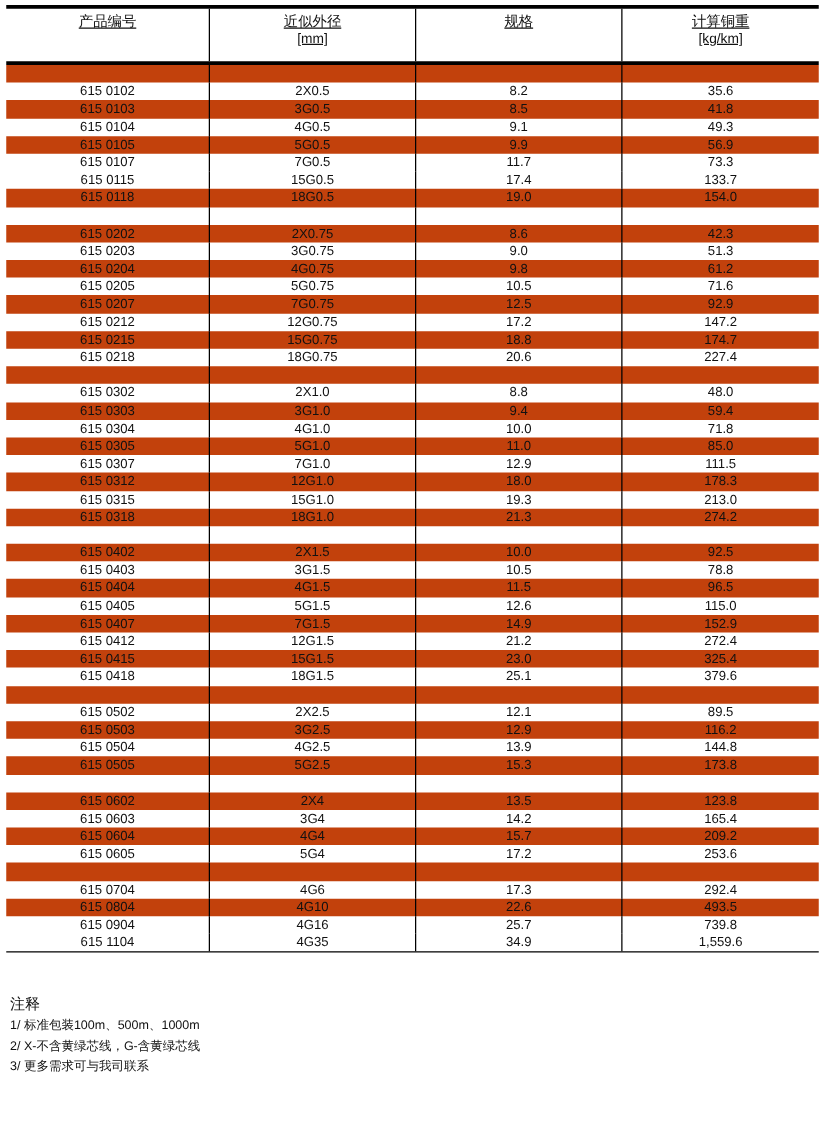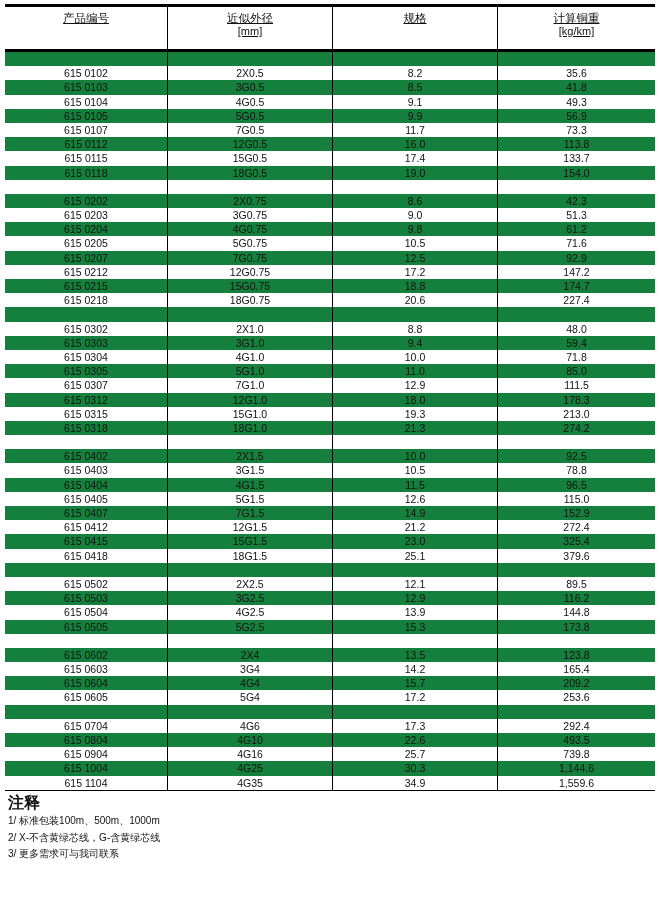--- a/index.html
+++ b/index.html
@@ -39,39 +39,39 @@
   .th-label { line-height: 13px; }
   .th-unit  { line-height: 13px; font-size: 11px; }
 
   
   .tbody { border-bottom: 1px solid #000000; }
   .tr {
     display: grid;
     grid-template-columns: 162px 165px 165px 158px;
     height: 14.2px;
   }
-  .tr.shaded { background: #15803d; }
+  .tr.shaded { background: #c2410c; }
   .td {
     text-align: center;
     font-size: 10.5px;
     line-height: 14.2px;
     white-space: nowrap;
     overflow: hidden;
   }
   .td + .td { border-left: 1.5px solid #000; }
 
   
   .notes {
     position: absolute;
     left: 8px; top: 795px;
     width: 500px;
   }
   .notes-title {
-    font-size: 16px;
-    font-weight: bold;
+    font-size: 12px;
+    font-weight: normal;
     line-height: 16px;
     margin-bottom: 2px;
   }
   .note-line {
     font-size: 10px;
     line-height: 16.5px;
   }
 </style>
 </head>
 <body>
@@ -129,26 +129,20 @@
           <div class="td">5G0.5</div>
           <div class="td">9.9</div>
           <div class="td">56.9</div>
         </div>
         <div class="tr plain">
           <div class="td">615 0107</div>
           <div class="td">7G0.5</div>
           <div class="td">11.7</div>
           <div class="td">73.3</div>
         </div>
-        <div class="tr shaded">
-          <div class="td">615 0112</div>
-          <div class="td">12G0.5</div>
-          <div class="td">16.0</div>
-          <div class="td">113.8</div>
-        </div>
         <div class="tr plain">
           <div class="td">615 0115</div>
           <div class="td">15G0.5</div>
           <div class="td">17.4</div>
           <div class="td">133.7</div>
         </div>
         <div class="tr shaded">
           <div class="td">615 0118</div>
           <div class="td">18G0.5</div>
           <div class="td">19.0</div>
@@ -392,26 +386,20 @@
           <div class="td">615 0804</div>
           <div class="td">4G10</div>
           <div class="td">22.6</div>
           <div class="td">493.5</div>
         </div>
         <div class="tr plain">
           <div class="td">615 0904</div>
           <div class="td">4G16</div>
           <div class="td">25.7</div>
           <div class="td">739.8</div>
-        </div>
-        <div class="tr shaded">
-          <div class="td">615 1004</div>
-          <div class="td">4G25</div>
-          <div class="td">30.3</div>
-          <div class="td">1,144.6</div>
         </div>
         <div class="tr plain">
           <div class="td">615 1104</div>
           <div class="td">4G35</div>
           <div class="td">34.9</div>
           <div class="td">1,559.6</div>
         </div>
       </div>
 
   </div>

